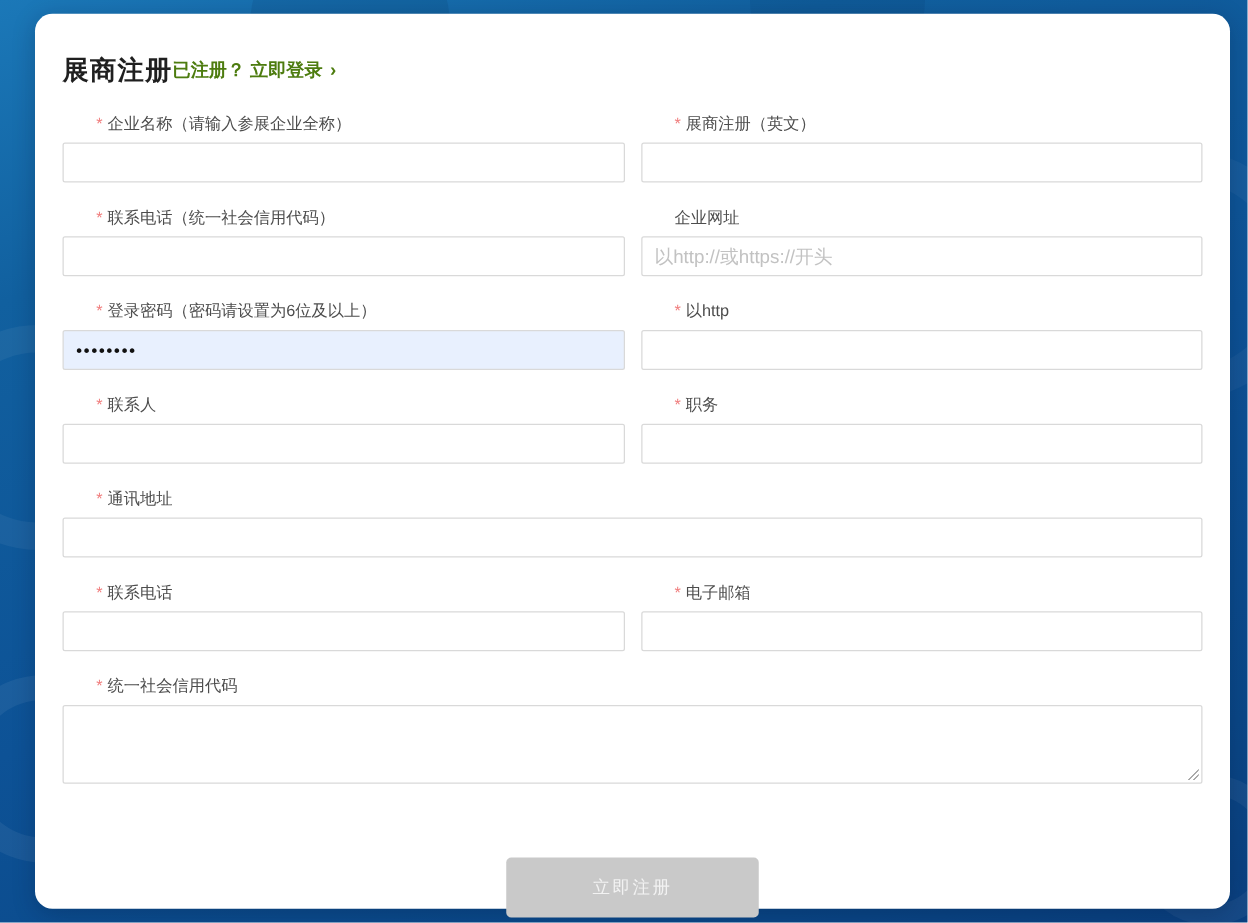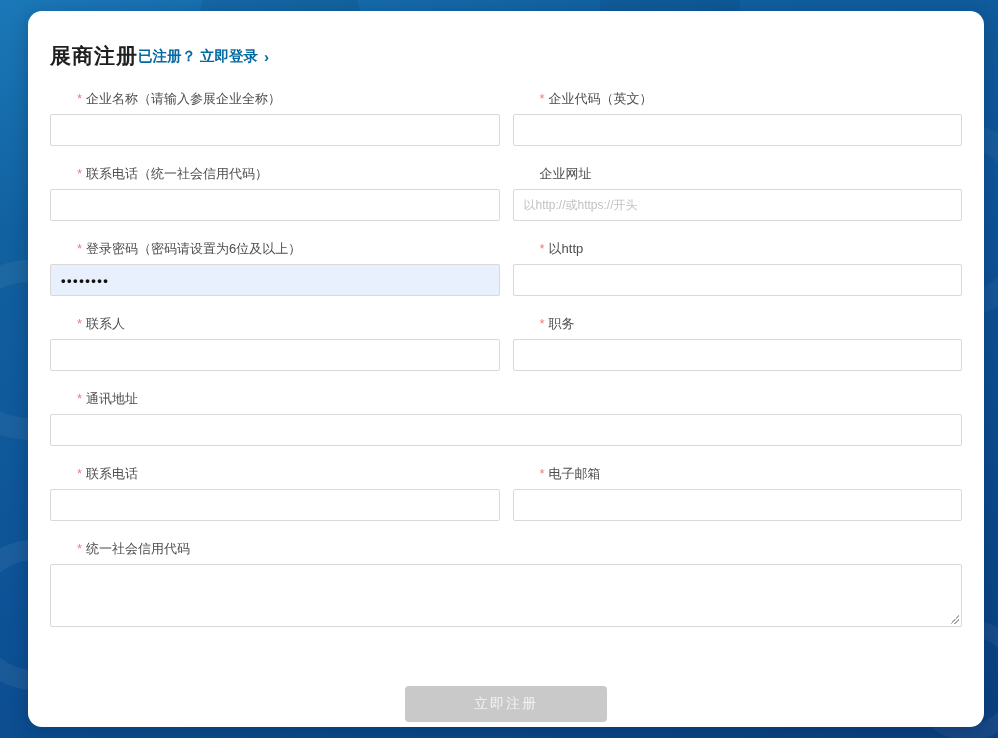--- a/index.html
+++ b/index.html
@@ -18,48 +18,48 @@
   .blob5 { left:200px; top:-60px; width:160px; height:160px; background:rgba(0,30,70,0.10); }
   .blob6 { left:600px; top:-70px; width:140px; height:140px; background:rgba(0,30,70,0.08); }
 
   .card {
     position:absolute; left:28px; top:11px; width:956px; height:716px;
     background:#ffffff; border-radius:14px; padding:0 22px;
     box-shadow:0 4px 18px rgba(0,20,50,0.25);
   }
   .card-header { display:flex; justify-content:flex-start; align-items:center; padding-top:31px; margin-bottom:21px; }
   .page-title { font-size:21px; font-weight:700; color:#1f1f1f; letter-spacing:1px; }
-  .login-link { font-size:14.5px; font-weight:700; color:#0369a1; text-decoration:none; display:flex; align-items:center; cursor:pointer; }
+  .login-link { font-size:14.5px; font-weight:700; color:#4d7c0f; text-decoration:none; display:flex; align-items:center; cursor:pointer; }
   .login-link .chev { margin-left:6px; font-size:15px; font-weight:700; }
 
   .form-row { display:flex; gap:13px; }
   .field { flex:1; margin-bottom:20px; }
   .field-label { display:block; font-size:13px; color:#4d4d4d; margin-bottom:7px; line-height:16px;margin-left:27px; }
   .req { color:#f07c7c; margin-right:4px; font-size:13px; }
   .text-input {
     width:100%; height:32px; border:1px solid #d9d9d9; border-radius:2px;
-    padding:0 10px; font-size:12px; color:#4d7c0f; outline:none; background:#fff;
+    padding:0 10px; font-size:15px; color:#4d7c0f; outline:none; background:#fff;
     font-family:"Liberation Sans","DejaVu Sans",sans-serif;
   }
   .text-input::placeholder { color:#c2c2c2; }
   .password-filled { background:#e8f0fe; font-weight:700; font-size:13px; letter-spacing:1.5px; color:#111; }
   .textarea-wrap { position:relative; }
   .big-textarea {
     width:100%; height:63px; border:1px solid #d9d9d9; border-radius:2px;
     padding:8px 10px; font-size:13px; color:#333; outline:none; resize:none; display:block;
     font-family:"Liberation Sans","DejaVu Sans",sans-serif;
   }
   .resize-handle {
     position:absolute; right:3px; bottom:3px; width:9px; height:9px; pointer-events:none;
     background:
       linear-gradient(135deg, transparent 0 50%, #aaa 50% 58%, transparent 58% 72%, #aaa 72% 80%, transparent 80%);
   }
   .submit-row { text-align:center; margin-top:39px; }
   .submit-btn {
-    width:202px; height:36px; background:#c9c9c9; color:#f2f2f2;
+    width:202px; height:48px; background:#c9c9c9; color:#f2f2f2;
     border:none; border-radius:4px; font-size:14px; letter-spacing:2px; cursor:pointer;
     font-family:"Liberation Sans","DejaVu Sans",sans-serif;
   }
 </style>
 </head>
 <body>
 
 <div class="bg-blob blob5"></div>
 <div class="bg-blob blob6"></div>
 <div class="bg-blob blob1"></div>
@@ -76,21 +76,21 @@
       <span class="chev">›</span>
     </a>
   </div>
 
   <div class="form-row">
     <div class="field">
       <span class="field-label"><span class="req">*</span><span>企业名称（请输入参展企业全称）</span></span>
       <input class="text-input" type="text" value="" style="">
     </div>
     <div class="field">
-      <span class="field-label"><span class="req">*</span><span>企业代码（英文）</span></span>
+      <span class="field-label"><span class="req">*</span><span>展商注册（英文）</span></span>
       <input class="text-input" type="text" value="" style="">
     </div>
   </div>
 
   <div class="form-row">
     <div class="field">
       <span class="field-label"><span class="req">*</span><span>联系电话（统一社会信用代码）</span></span>
       <input class="text-input" type="text" value="" style="">
     </div>
     <div class="field">

